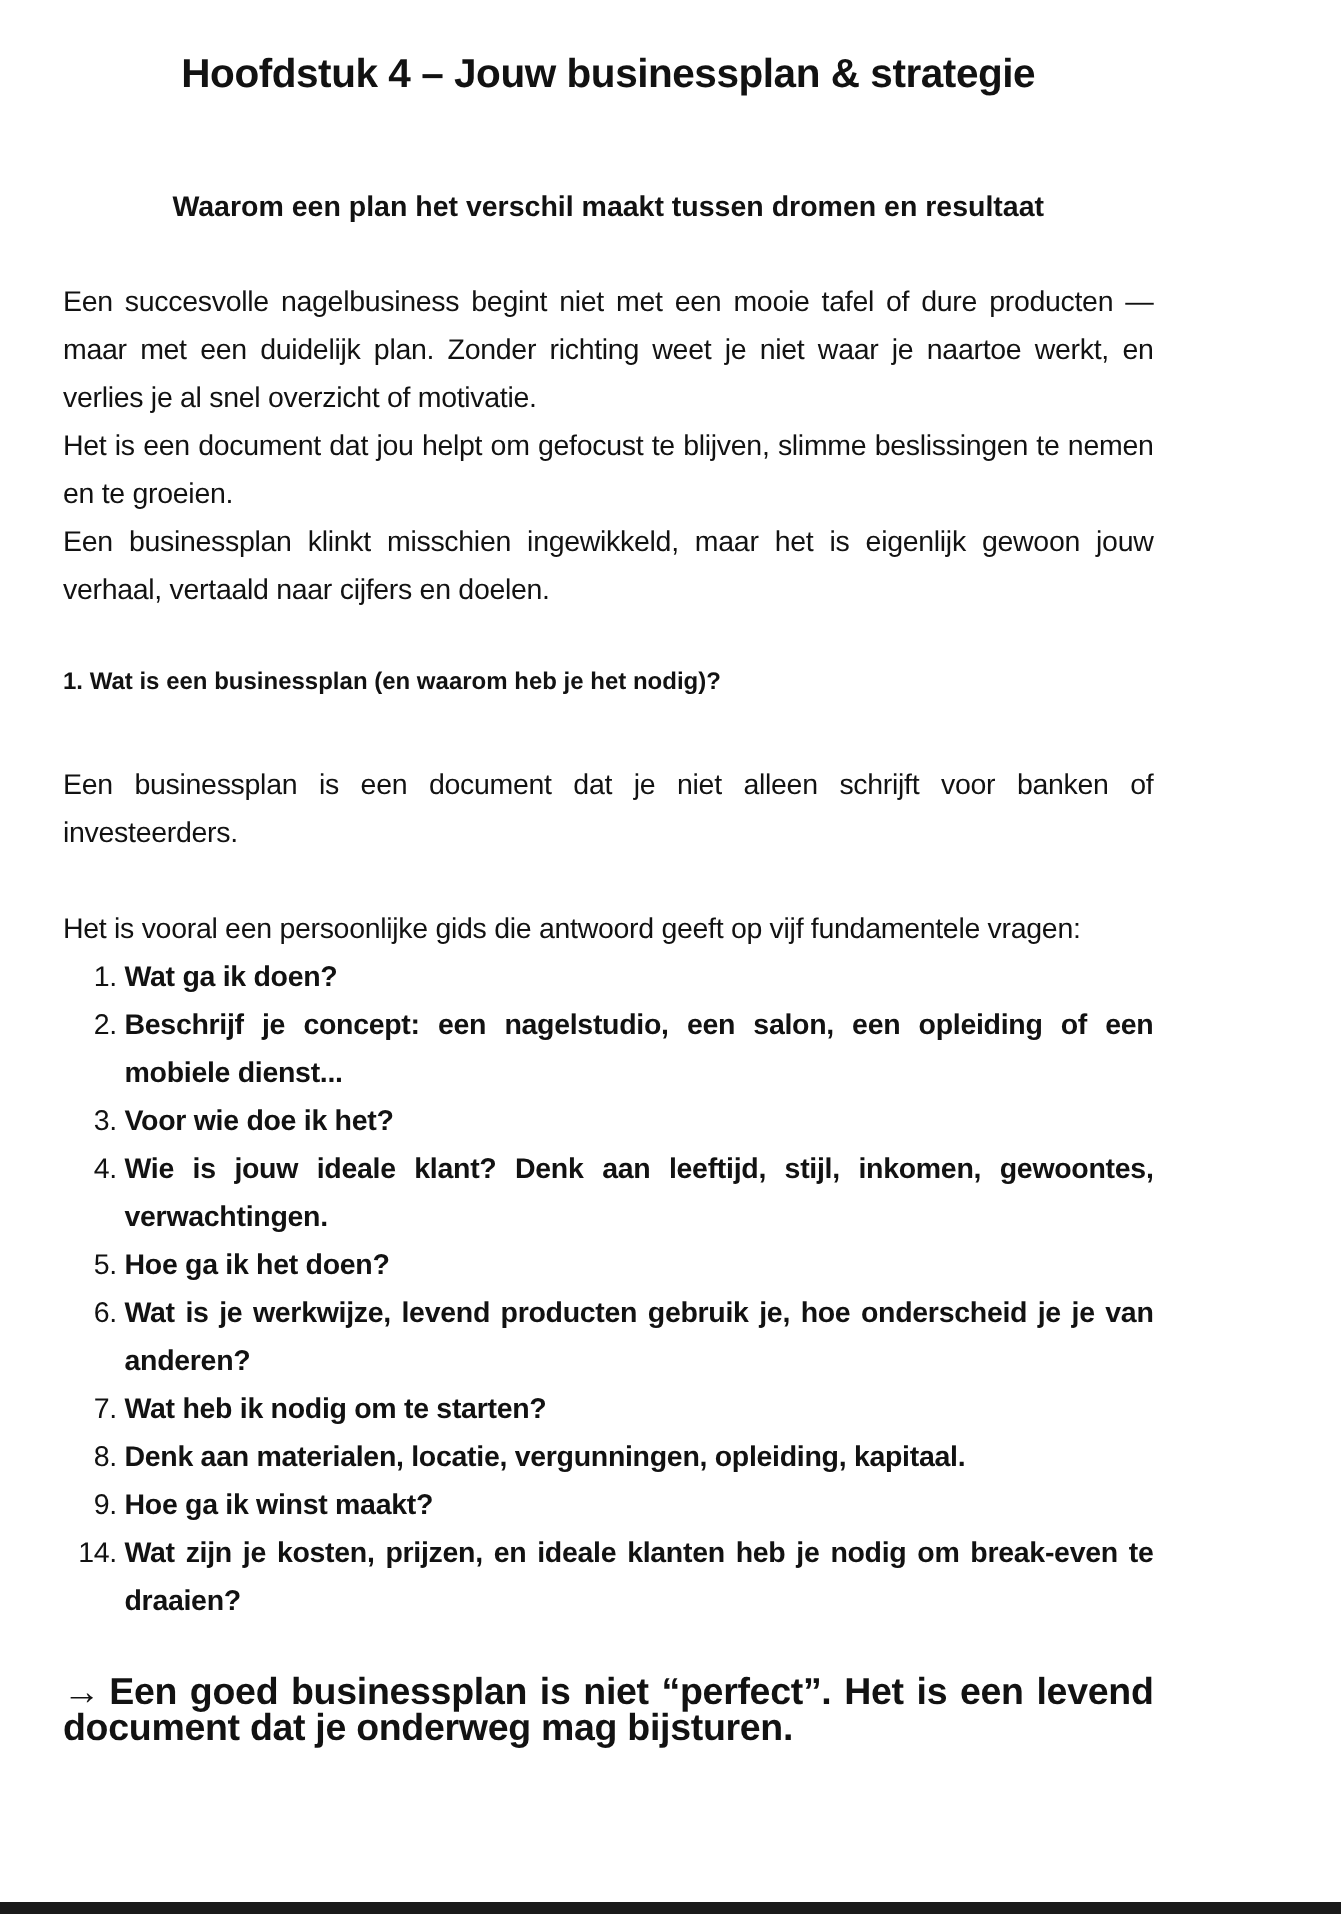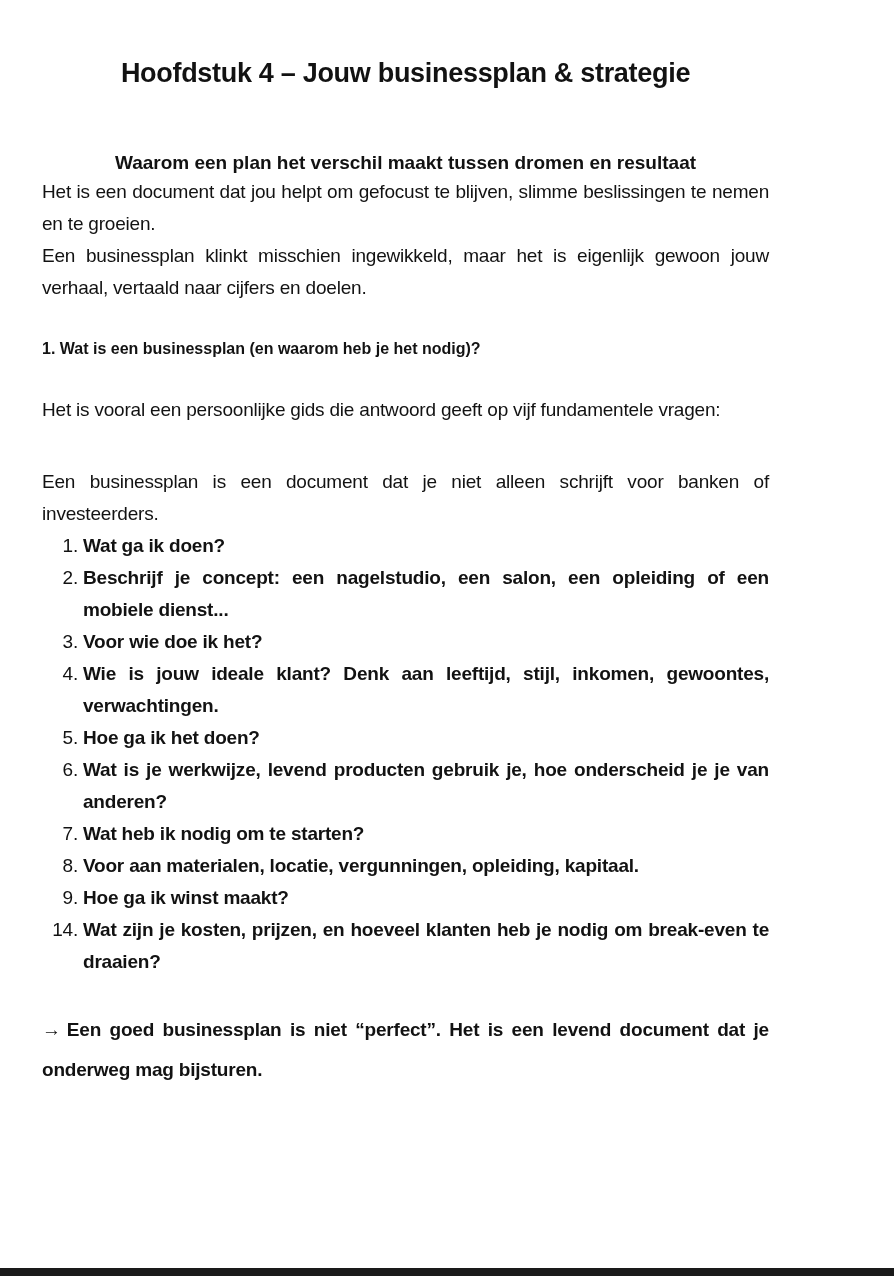--- a/index.html
+++ b/index.html
@@ -13,21 +13,21 @@
     position: relative;
     overflow: hidden;
     font-family: "Liberation Sans", sans-serif;
     color: #121212;
   }
   .page {
     position: absolute;
     top: 0; left: 0;
     width: 808px;
     box-sizing: border-box;
-    padding: 56px 39px 0 42px;
+    padding: 32px 39px 0 42px;
   }
   .title {
     margin: 0;
     font-size: 27px;
     line-height: 34px;
     font-weight: 700;
     text-align: center;
     letter-spacing: -0.3px;
   }
   .subhead {
@@ -67,22 +67,22 @@
     text-align: right;
   }
   .li .txt {
     flex: 1;
     margin-left: 5px;
     text-align: justify;
     font-weight: bold;
   }
   .note {
     margin: 32px 0 0 0;
-    font-size: 19px;
-    line-height: 40px;
+    font-size: 25px;
+    line-height: 24px;
     font-weight: 700;
     text-align: justify;
     letter-spacing: -0.2px;
   }
   .note .arrow {
     font-weight: 400;
     margin-right: 6px;
   }
   .bottom-bar {
     position: absolute;
@@ -95,27 +95,28 @@
 </style>
 </head>
 <body>
 
 <div class="page">
 
   <h1 class="title">Hoofdstuk 4 – Jouw businessplan &amp; strategie</h1>
 
   <h2 class="subhead">Waarom een plan het verschil maakt tussen dromen en resultaat</h2>
 
+  <p class="body first">Een succesvolle nagelbusiness begint niet met een mooie tafel of dure producten — maar met een duidelijk plan. Zonder richting weet je niet waar je naartoe werkt, en verlies je al snel overzicht of motivatie.</p>
   <p class="body">Het is een document dat jou helpt om gefocust te blijven, slimme beslissingen te nemen en te groeien.</p>
   <p class="body">Een businessplan klinkt misschien ingewikkeld, maar het is eigenlijk gewoon jouw verhaal, vertaald naar cijfers en doelen.</p>
 
   <h3 class="subsection">1. Wat is een businessplan (en waarom heb je het nodig)?</h3>
 
+  <p class="body spaced">Een businessplan is een document dat je niet alleen schrijft voor banken of investeerders.</p>
   <p class="body gap">Het is vooral een persoonlijke gids die antwoord geeft op vijf fundamentele vragen:</p>
-  <p class="body spaced">Een businessplan is een document dat je niet alleen schrijft voor banken of investeerders.</p>
 
   <div class="list">
     <div class="li">
       <span class="num">1.</span>
       <span class="txt">Wat ga ik doen?</span>
     </div>
     <div class="li">
       <span class="num">2.</span>
       <span class="txt">Beschrijf je concept: een nagelstudio, een salon, een opleiding of een mobiele dienst...</span>
     </div>
@@ -134,29 +135,29 @@
     <div class="li">
       <span class="num">6.</span>
       <span class="txt">Wat is je werkwijze, levend producten gebruik je, hoe onderscheid je je van anderen?</span>
     </div>
     <div class="li">
       <span class="num">7.</span>
       <span class="txt">Wat heb ik nodig om te starten?</span>
     </div>
     <div class="li">
       <span class="num">8.</span>
-      <span class="txt">Voor aan materialen, locatie, vergunningen, opleiding, kapitaal.</span>
+      <span class="txt">Denk aan materialen, locatie, vergunningen, opleiding, kapitaal.</span>
     </div>
     <div class="li">
       <span class="num">9.</span>
       <span class="txt">Hoe ga ik winst maakt?</span>
     </div>
     <div class="li">
       <span class="num">14.</span>
-      <span class="txt">Wat zijn je kosten, prijzen, en hoeveel klanten heb je nodig om break-even te draaien?</span>
+      <span class="txt">Wat zijn je kosten, prijzen, en ideale klanten heb je nodig om break-even te draaien?</span>
     </div>
   </div>
 
   <p class="note"><span class="arrow">→</span><span>Een goed businessplan is niet “perfect”. Het is een levend document dat je onderweg mag bijsturen.</span></p>
 
 </div>
 
 <div class="bottom-bar"></div>
 
 </body></html>

